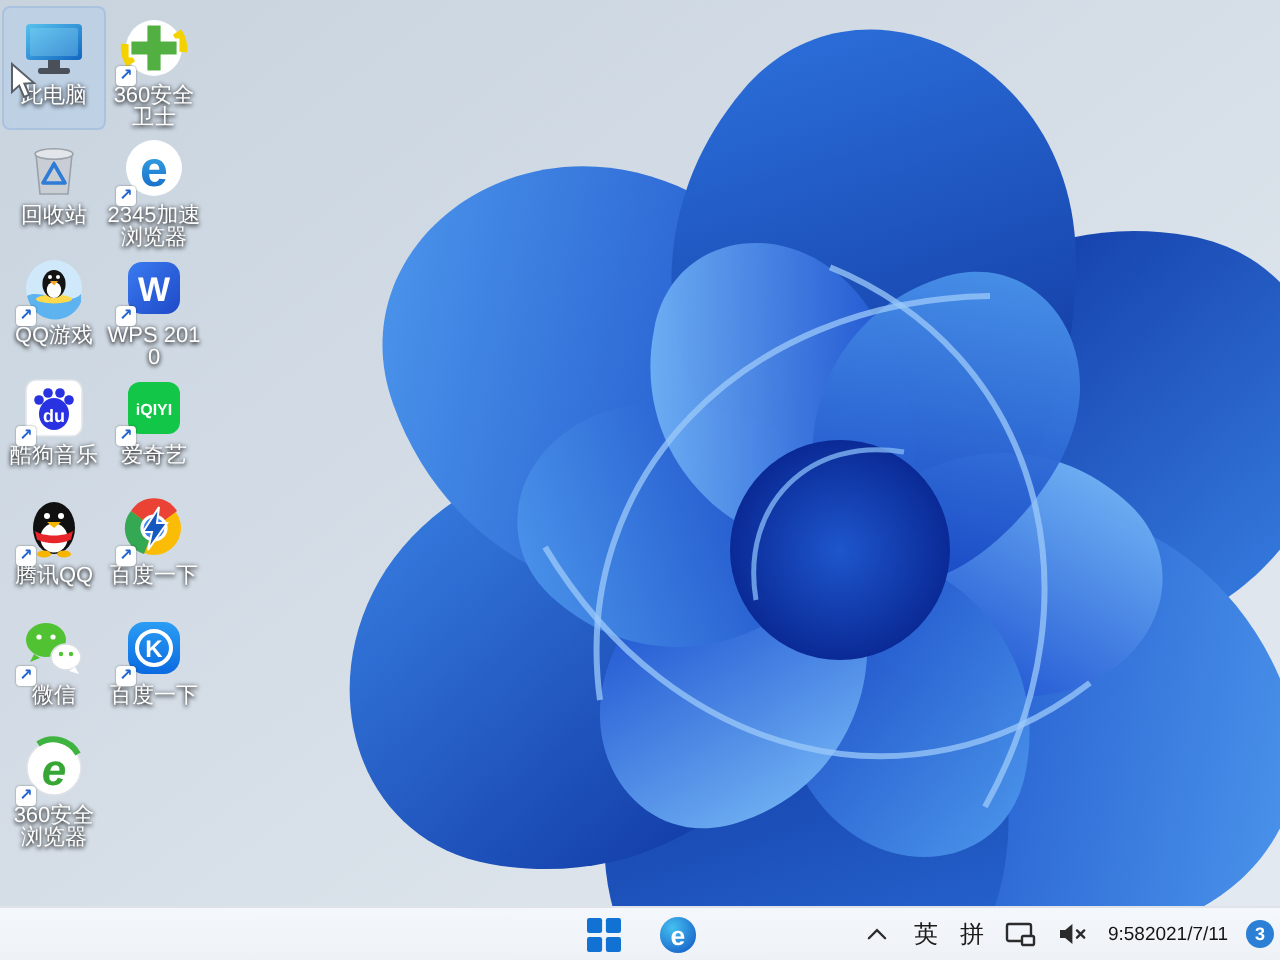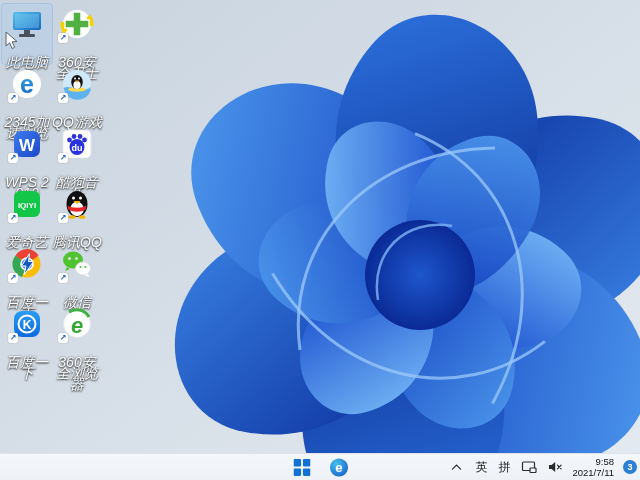--- a/index.html
+++ b/index.html
@@ -8,42 +8,42 @@
   .wallpaper{position:absolute;left:0;top:0;width:640px;height:480px;display:block;}
 
   
   .icon-grid{position:absolute;left:2px;top:4px;display:grid;
     grid-template-columns:50px 50px;grid-auto-rows:60px;z-index:3;}
   .cell{display:flex;flex-direction:column;align-items:center;padding-top:3px;
     border-radius:3px;cursor:default;}
   .cell.selected{background:rgba(175,203,235,0.45);outline:1px solid rgba(150,185,225,0.65);}
   .art{position:relative;width:34px;height:34px;flex:0 0 auto;}
   .art svg{display:block;}
-  .label{margin-top:16px;width:50px;font-size:14px;line-height:11px;text-align:center;
+  .label{margin-top:2px;width:50px;font-size:11px;line-height:11px;text-align:center;
     color:#ffffff;text-shadow:0 1px 2px rgba(0,0,0,0.85),0 0 2px rgba(0,0,0,0.5);
-    word-break:break-all;font-style:italic;}
+    word-break:break-all;}
   .shortcut-badge{position:absolute;left:-2px;bottom:-2px;width:10px;height:10px;
     background:#ffffff;border-radius:2px;box-shadow:0 0 1px rgba(0,0,0,0.5);
     display:flex;align-items:center;justify-content:center;
     color:#1e62d0;font-size:8px;line-height:8px;font-weight:bold;}
 
   
   .cursor{position:absolute;left:5px;top:31px;z-index:9;}
 
   
   .taskbar{position:absolute;left:0;bottom:0;width:640px;height:26px;
     background:linear-gradient(#f4f7fb,#eef2f7);border-top:1px solid #dfe3e9;z-index:10;}
   .tb-center{position:absolute;left:50%;top:0;height:26px;transform:translateX(-50%);
     display:flex;align-items:center;gap:13px;}
   .tb-btn{width:24px;height:24px;display:flex;align-items:center;justify-content:center;
     border-radius:4px;}
   .tray{position:absolute;right:3px;top:0;height:26px;display:flex;align-items:center;gap:9px;}
   .tray-ime{font-size:12px;color:#1b1b1b;padding:0 1px;}
   .tray-ico{display:flex;align-items:center;justify-content:center;width:17px;height:17px;}
-  .clock{display:flex;flex-direction:column;align-items:flex-end;justify-content:center;
+  .clock{display:flex;flex-direction:row;align-items:flex-end;justify-content:center;
     font-size:9.5px;line-height:11px;color:#141414;}
   .noti-badge{width:14px;height:14px;border-radius:50%;background:#2b7fd4;color:#fff;
     font-size:9px;line-height:14px;text-align:center;font-weight:bold;}
 </style>
 </head>
 <body>
 
 <div class="screen">
 
   <svg class="wallpaper" viewBox="0 0 640 480">
@@ -122,20 +122,31 @@
           <path d="M28.5,9 A14.5,14.5 0 0 1 31,19" stroke="#f3d200" stroke-width="5" fill="none"></path>
           <path d="M5.5,25 A14.5,14.5 0 0 1 3,15" stroke="#f3d200" stroke-width="5" fill="none"></path>
           <path d="M13,5 h8 v8 h8 v8 h-8 v8 h-8 v-8 h-8 v-8 h8 z" fill="#52b043"></path>
           <path d="M13,5 h8 v8 h8 v8 h-8 v8 h-8 v-8 h-8 v-8 h8 z" fill="none" stroke="#ffffff" stroke-width="1.4"></path>
         </svg>
         <div class="shortcut-badge">↗</div>
       </div>
       <div class="label">360安全卫士</div>
     </div>
 
+    <div class="cell">
+      <div class="art">
+        <svg width="34" height="34" viewBox="0 0 34 34">
+          <path d="M8,10 L26,10 L24,30 L10,30 Z" fill="#c9ced5" stroke="#9aa1a9" stroke-width="0.8"></path>
+          <ellipse cx="17" cy="10" rx="9.5" ry="2.6" fill="#e2e5ea" stroke="#9aa1a9" stroke-width="0.8"></ellipse>
+          <path d="M17,15 l5.5,9.5 h-11 z" fill="none" stroke="#2e7cd6" stroke-width="1.8" stroke-linejoin="round"></path>
+          <path d="M17,13.4 l1.6,2.8 h-3.2 z" fill="#2e7cd6"></path>
+        </svg>
+      </div>
+      <div class="label">回收站</div>
+    </div>
 
     <div class="cell">
       <div class="art">
         <svg width="34" height="34" viewBox="0 0 34 34">
           <defs>
               <linearGradient id="eb" x1="0" y1="0" x2="0" y2="1">
             <stop offset="0" stop-color="#3db1ec"></stop>
                 <stop offset="1" stop-color="#1162c2"></stop>
               </linearGradient>
             </defs>

